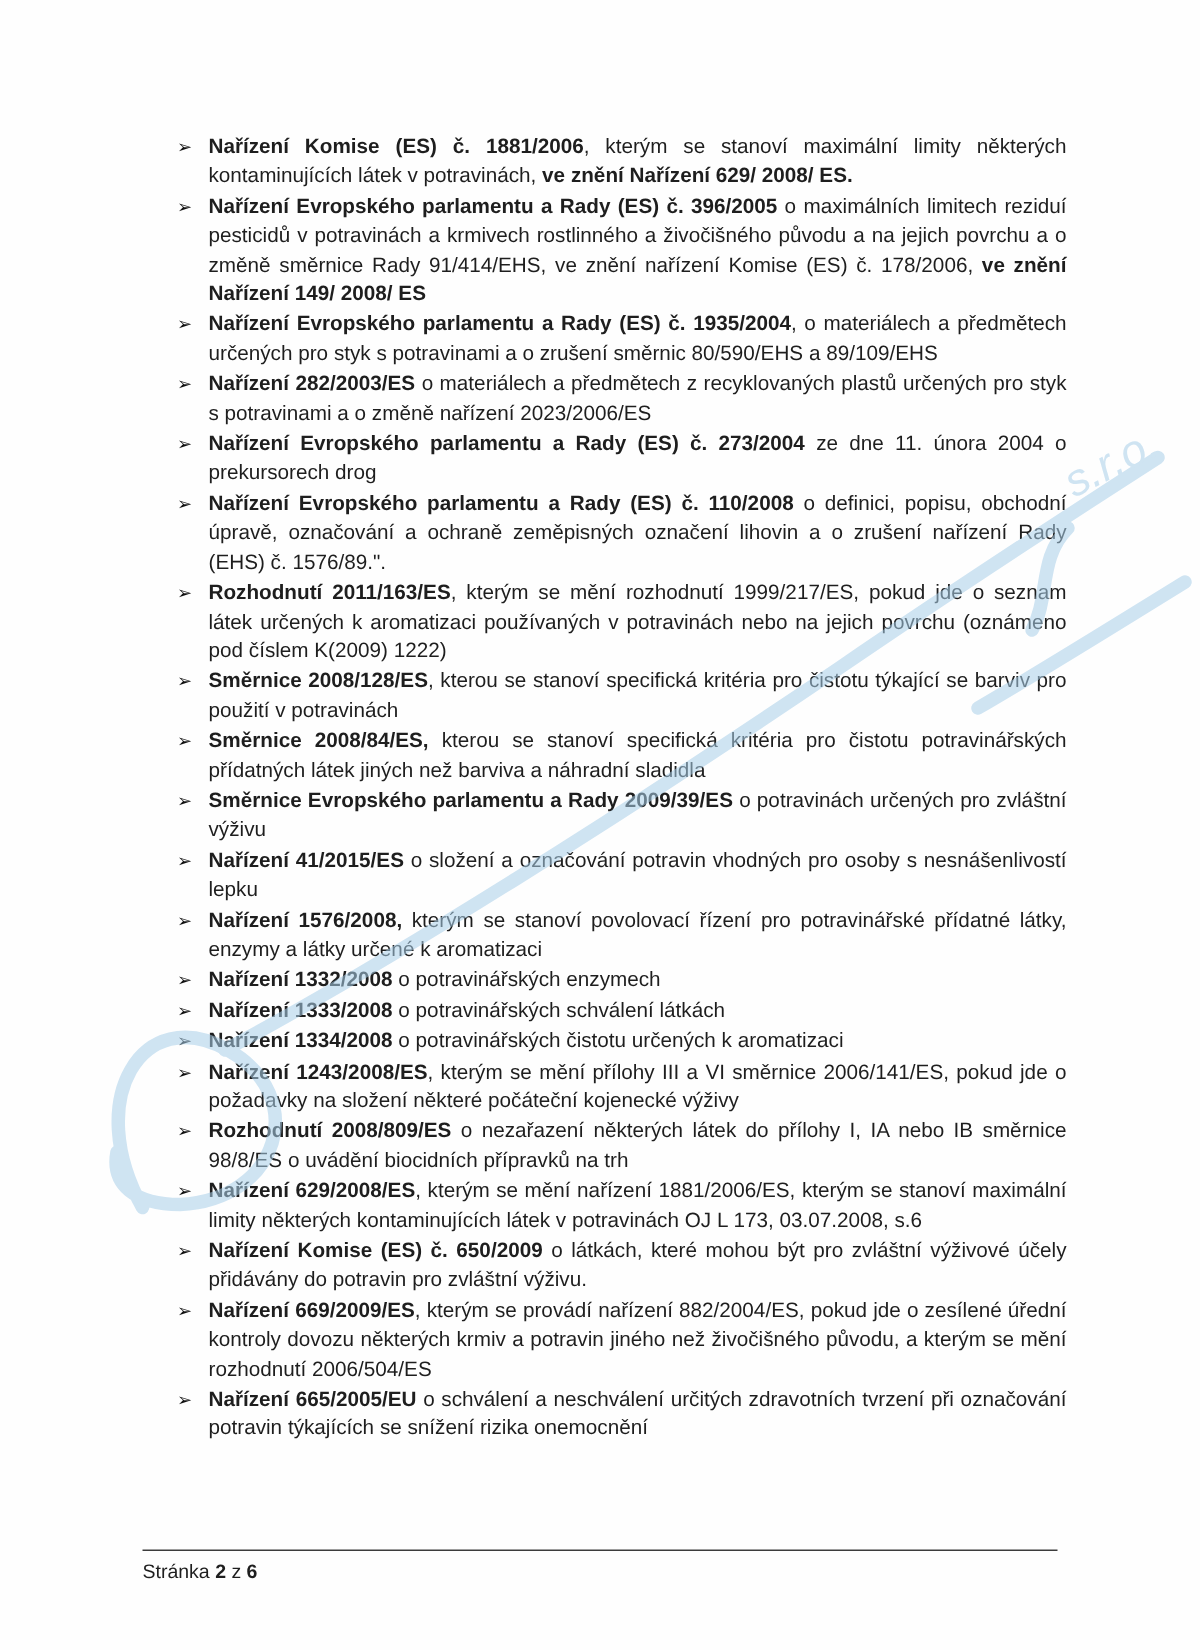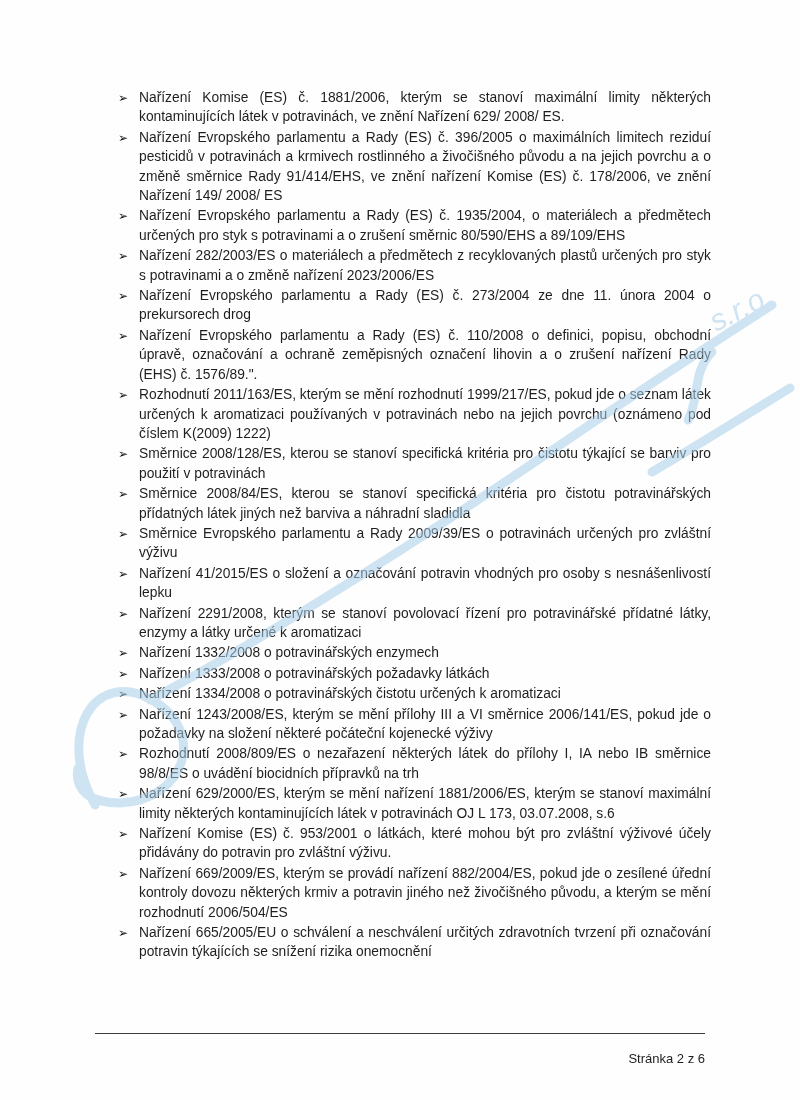--- a/index.html
+++ b/index.html
@@ -29,28 +29,28 @@
     line-height:19.4px;
     margin-bottom:1px;
     color:#1e1e1e;
   }
   .bullet {
     position:absolute;
     left:1px; top:1px;
     font-size:12px;
     color:#111;
   }
-  .bold { font-weight:normal; }
+  .bold { font-weight:bold; }
   .footer {
     position:absolute;
     left:95px; top:1033px;
     width:610px;
     border-top:1.6px solid #3c3c3c;
-    text-align:right;
-    padding-top:17px;
+    text-align:left;
+    padding-top:6px;
     font-size:13px;
     color:#1e1e1e;
   }
   .watermark {
     position:absolute; inset:0;
     pointer-events:none;
     opacity:0.55;
     z-index:5;
   }
 </style>
@@ -75,28 +75,28 @@
         <li class="item"><span class="bullet">➢</span><span class="bold">Nařízení Evropského parlamentu a Rady (ES) č. 396/2005</span><span> o maximálních limitech reziduí pesticidů v potravinách a krmivech rostlinného a živočišného původu a na jejich povrchu a o změně směrnice Rady 91/414/EHS, ve znění nařízení Komise (ES) č. 178/2006, </span><span class="bold">ve znění Nařízení 149/ 2008/ ES</span></li>
         <li class="item"><span class="bullet">➢</span><span class="bold">Nařízení Evropského parlamentu a Rady (ES) č. 1935/2004</span><span>, o materiálech a předmětech určených pro styk s potravinami a o zrušení směrnic 80/590/EHS a 89/109/EHS</span></li>
         <li class="item"><span class="bullet">➢</span><span class="bold">Nařízení 282/2003/ES</span><span> o materiálech a předmětech z recyklovaných plastů určených pro styk s potravinami a o změně nařízení 2023/2006/ES</span></li>
         <li class="item"><span class="bullet">➢</span><span class="bold">Nařízení Evropského parlamentu a Rady (ES) č. 273/2004</span><span> ze dne 11. února 2004 o prekursorech drog</span></li>
         <li class="item"><span class="bullet">➢</span><span class="bold">Nařízení Evropského parlamentu a Rady (ES) č. 110/2008</span><span> o definici, popisu, obchodní úpravě, označování a ochraně zeměpisných označení lihovin a o zrušení nařízení Rady (EHS) č. 1576/89.".</span></li>
         <li class="item"><span class="bullet">➢</span><span class="bold">Rozhodnutí 2011/163/ES</span><span>, kterým se mění rozhodnutí 1999/217/ES, pokud jde o seznam látek určených k aromatizaci používaných v potravinách nebo na jejich povrchu (oznámeno pod číslem K(2009) 1222)</span></li>
         <li class="item"><span class="bullet">➢</span><span class="bold">Směrnice 2008/128/ES</span><span>, kterou se stanoví specifická kritéria pro čistotu týkající se barviv pro použití v potravinách</span></li>
         <li class="item"><span class="bullet">➢</span><span class="bold">Směrnice 2008/84/ES,</span><span> kterou se stanoví specifická kritéria pro čistotu potravinářských přídatných látek jiných než barviva a náhradní sladidla</span></li>
         <li class="item"><span class="bullet">➢</span><span class="bold">Směrnice Evropského parlamentu a Rady 2009/39/ES</span><span> o potravinách určených pro zvláštní výživu</span></li>
         <li class="item"><span class="bullet">➢</span><span class="bold">Nařízení 41/2015/ES</span><span> o složení a označování potravin vhodných pro osoby s nesnášenlivostí lepku</span></li>
-        <li class="item"><span class="bullet">➢</span><span class="bold">Nařízení 2291/2008,</span><span> kterým se stanoví povolovací řízení pro potravinářské přídatné látky, enzymy a látky určené k aromatizaci</span></li>
+        <li class="item"><span class="bullet">➢</span><span class="bold">Nařízení 1576/2008,</span><span> kterým se stanoví povolovací řízení pro potravinářské přídatné látky, enzymy a látky určené k aromatizaci</span></li>
         <li class="item"><span class="bullet">➢</span><span class="bold">Nařízení 1332/2008</span><span> o potravinářských enzymech</span></li>
-        <li class="item"><span class="bullet">➢</span><span class="bold">Nařízení 1333/2008</span><span> o potravinářských požadavky látkách</span></li>
+        <li class="item"><span class="bullet">➢</span><span class="bold">Nařízení 1333/2008</span><span> o potravinářských schválení látkách</span></li>
         <li class="item"><span class="bullet">➢</span><span class="bold">Nařízení 1334/2008</span><span> o potravinářských čistotu určených k aromatizaci</span></li>
         <li class="item"><span class="bullet">➢</span><span class="bold">Nařízení 1243/2008/ES</span><span>, kterým se mění přílohy III a VI směrnice 2006/141/ES, pokud jde o požadavky na složení některé počáteční kojenecké výživy</span></li>
         <li class="item"><span class="bullet">➢</span><span class="bold">Rozhodnutí 2008/809/ES</span><span> o nezařazení některých látek do přílohy I, IA nebo IB směrnice 98/8/ES o uvádění biocidních přípravků na trh</span></li>
-        <li class="item"><span class="bullet">➢</span><span class="bold">Nařízení 629/2000/ES</span><span>, kterým se mění nařízení 1881/2006/ES, kterým se stanoví maximální limity některých kontaminujících látek v potravinách OJ L 173, 03.07.2008, s.6</span></li>
-        <li class="item"><span class="bullet">➢</span><span class="bold">Nařízení Komise (ES) č. 953/2001</span><span> o látkách, které mohou být pro zvláštní výživové účely přidávány do potravin pro zvláštní výživu.</span></li>
+        <li class="item"><span class="bullet">➢</span><span class="bold">Nařízení 629/2008/ES</span><span>, kterým se mění nařízení 1881/2006/ES, kterým se stanoví maximální limity některých kontaminujících látek v potravinách OJ L 173, 03.07.2008, s.6</span></li>
+        <li class="item"><span class="bullet">➢</span><span class="bold">Nařízení Komise (ES) č. 650/2009</span><span> o látkách, které mohou být pro zvláštní výživové účely přidávány do potravin pro zvláštní výživu.</span></li>
         <li class="item"><span class="bullet">➢</span><span class="bold">Nařízení 669/2009/ES</span><span>, kterým se provádí nařízení 882/2004/ES, pokud jde o zesílené úřední kontroly dovozu některých krmiv a potravin jiného než živočišného původu, a kterým se mění rozhodnutí 2006/504/ES</span></li>
         <li class="item"><span class="bullet">➢</span><span class="bold">Nařízení 665/2005/EU</span><span> o schválení a neschválení určitých zdravotních tvrzení při označování potravin týkajících se snížení rizika onemocnění</span></li>
       </ul>
   </div>
 
   <div class="footer">
     <span>Stránka </span><span class="bold">2</span><span> z </span><span class="bold">6</span>
   </div>
 
 </div>

